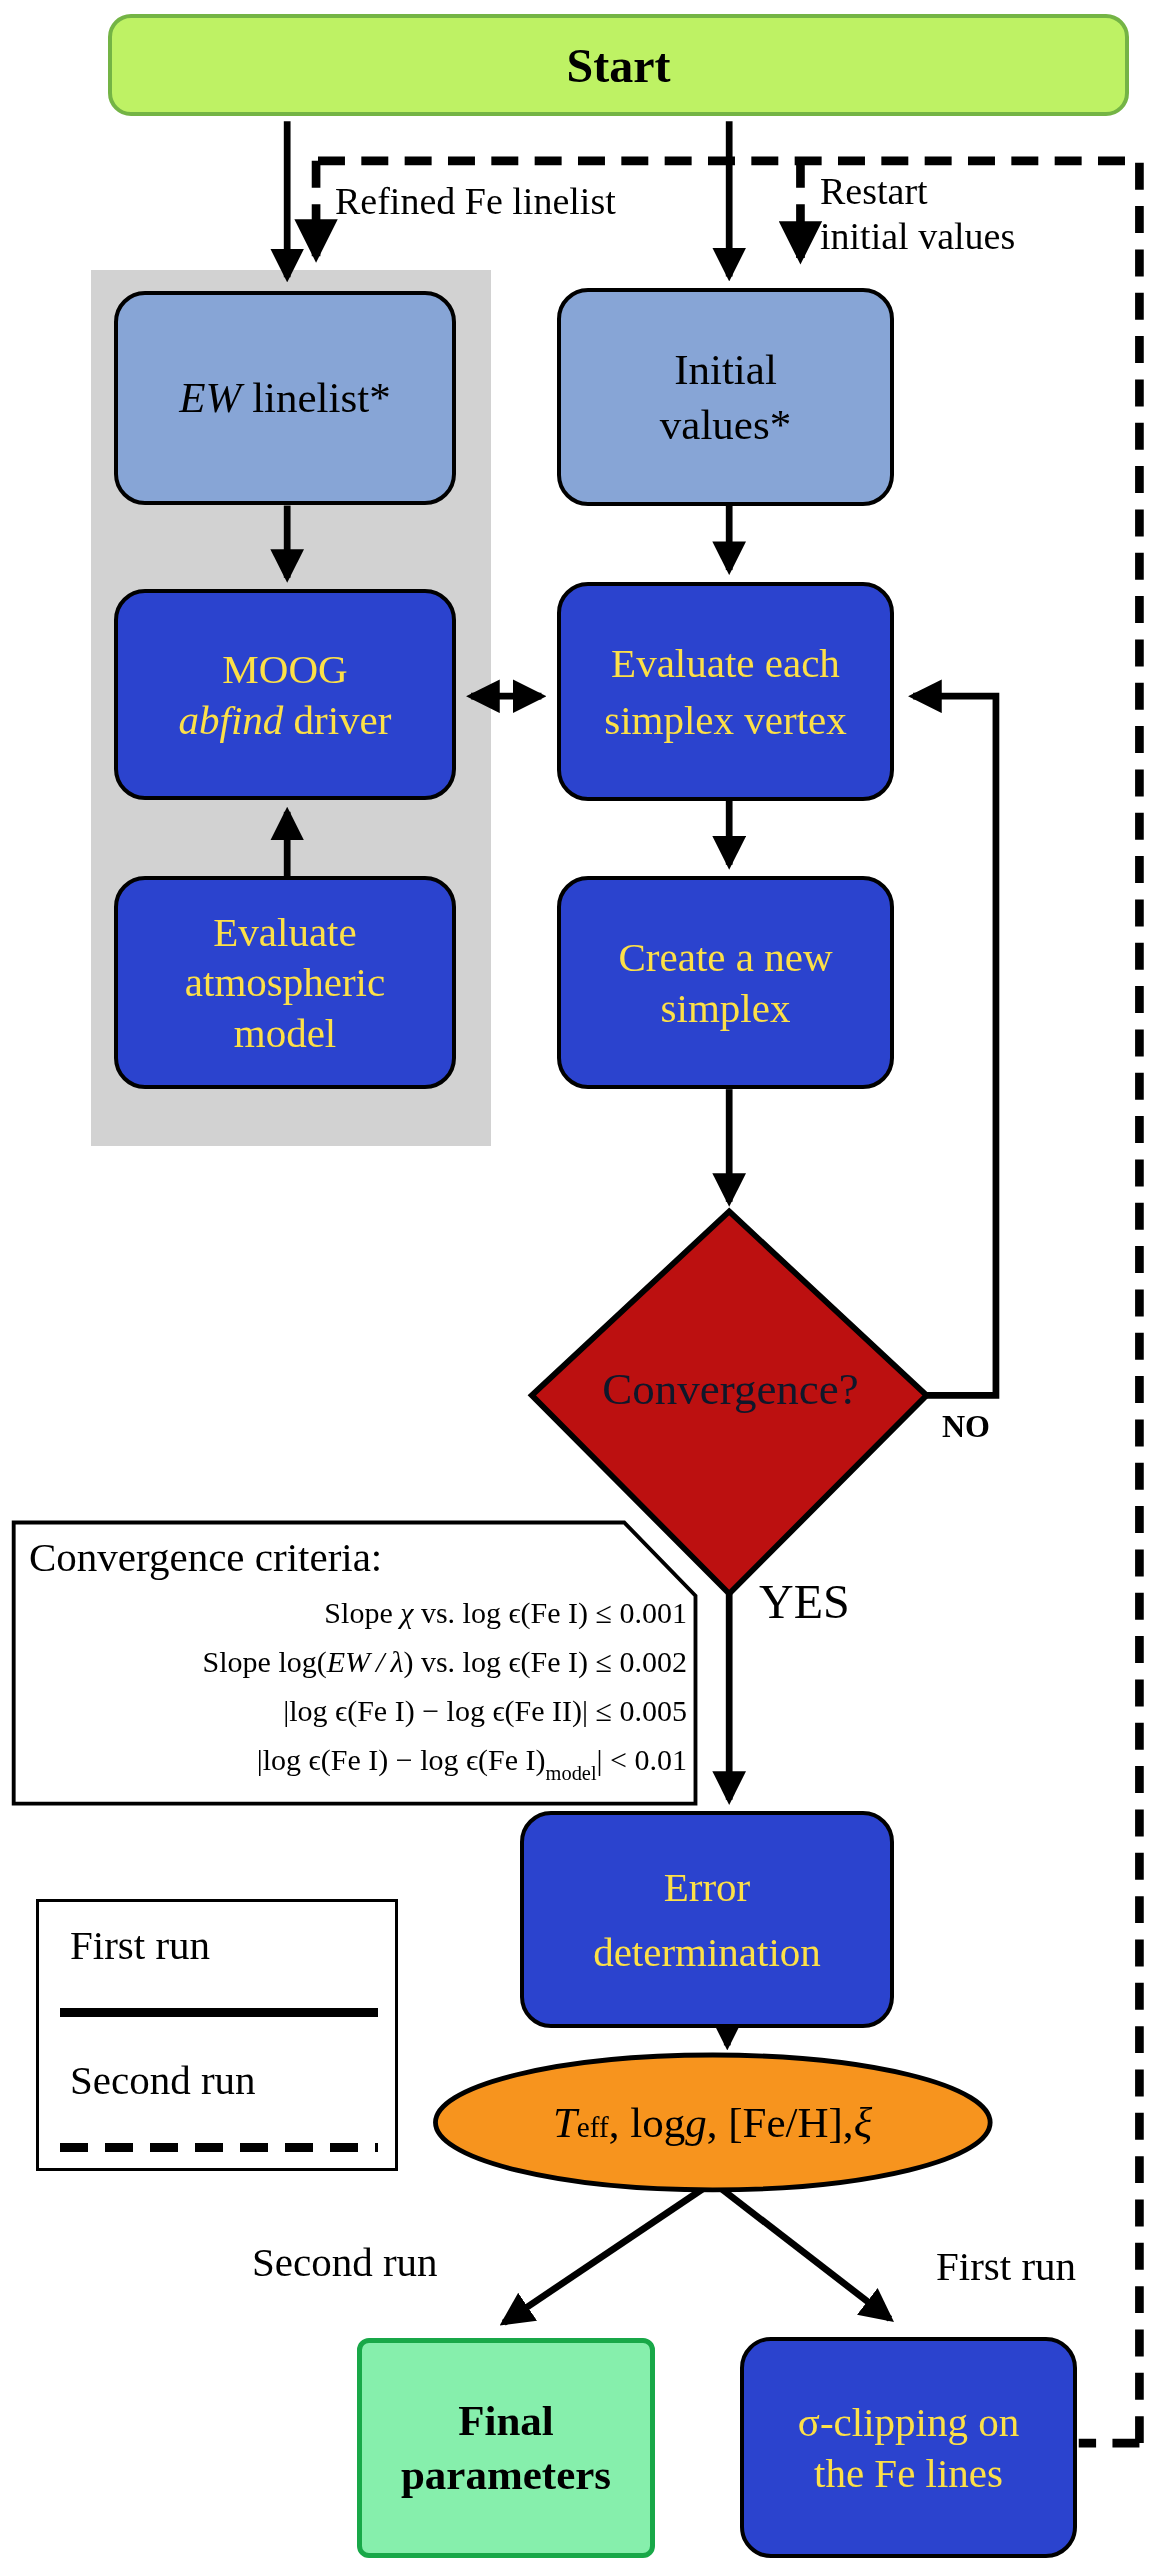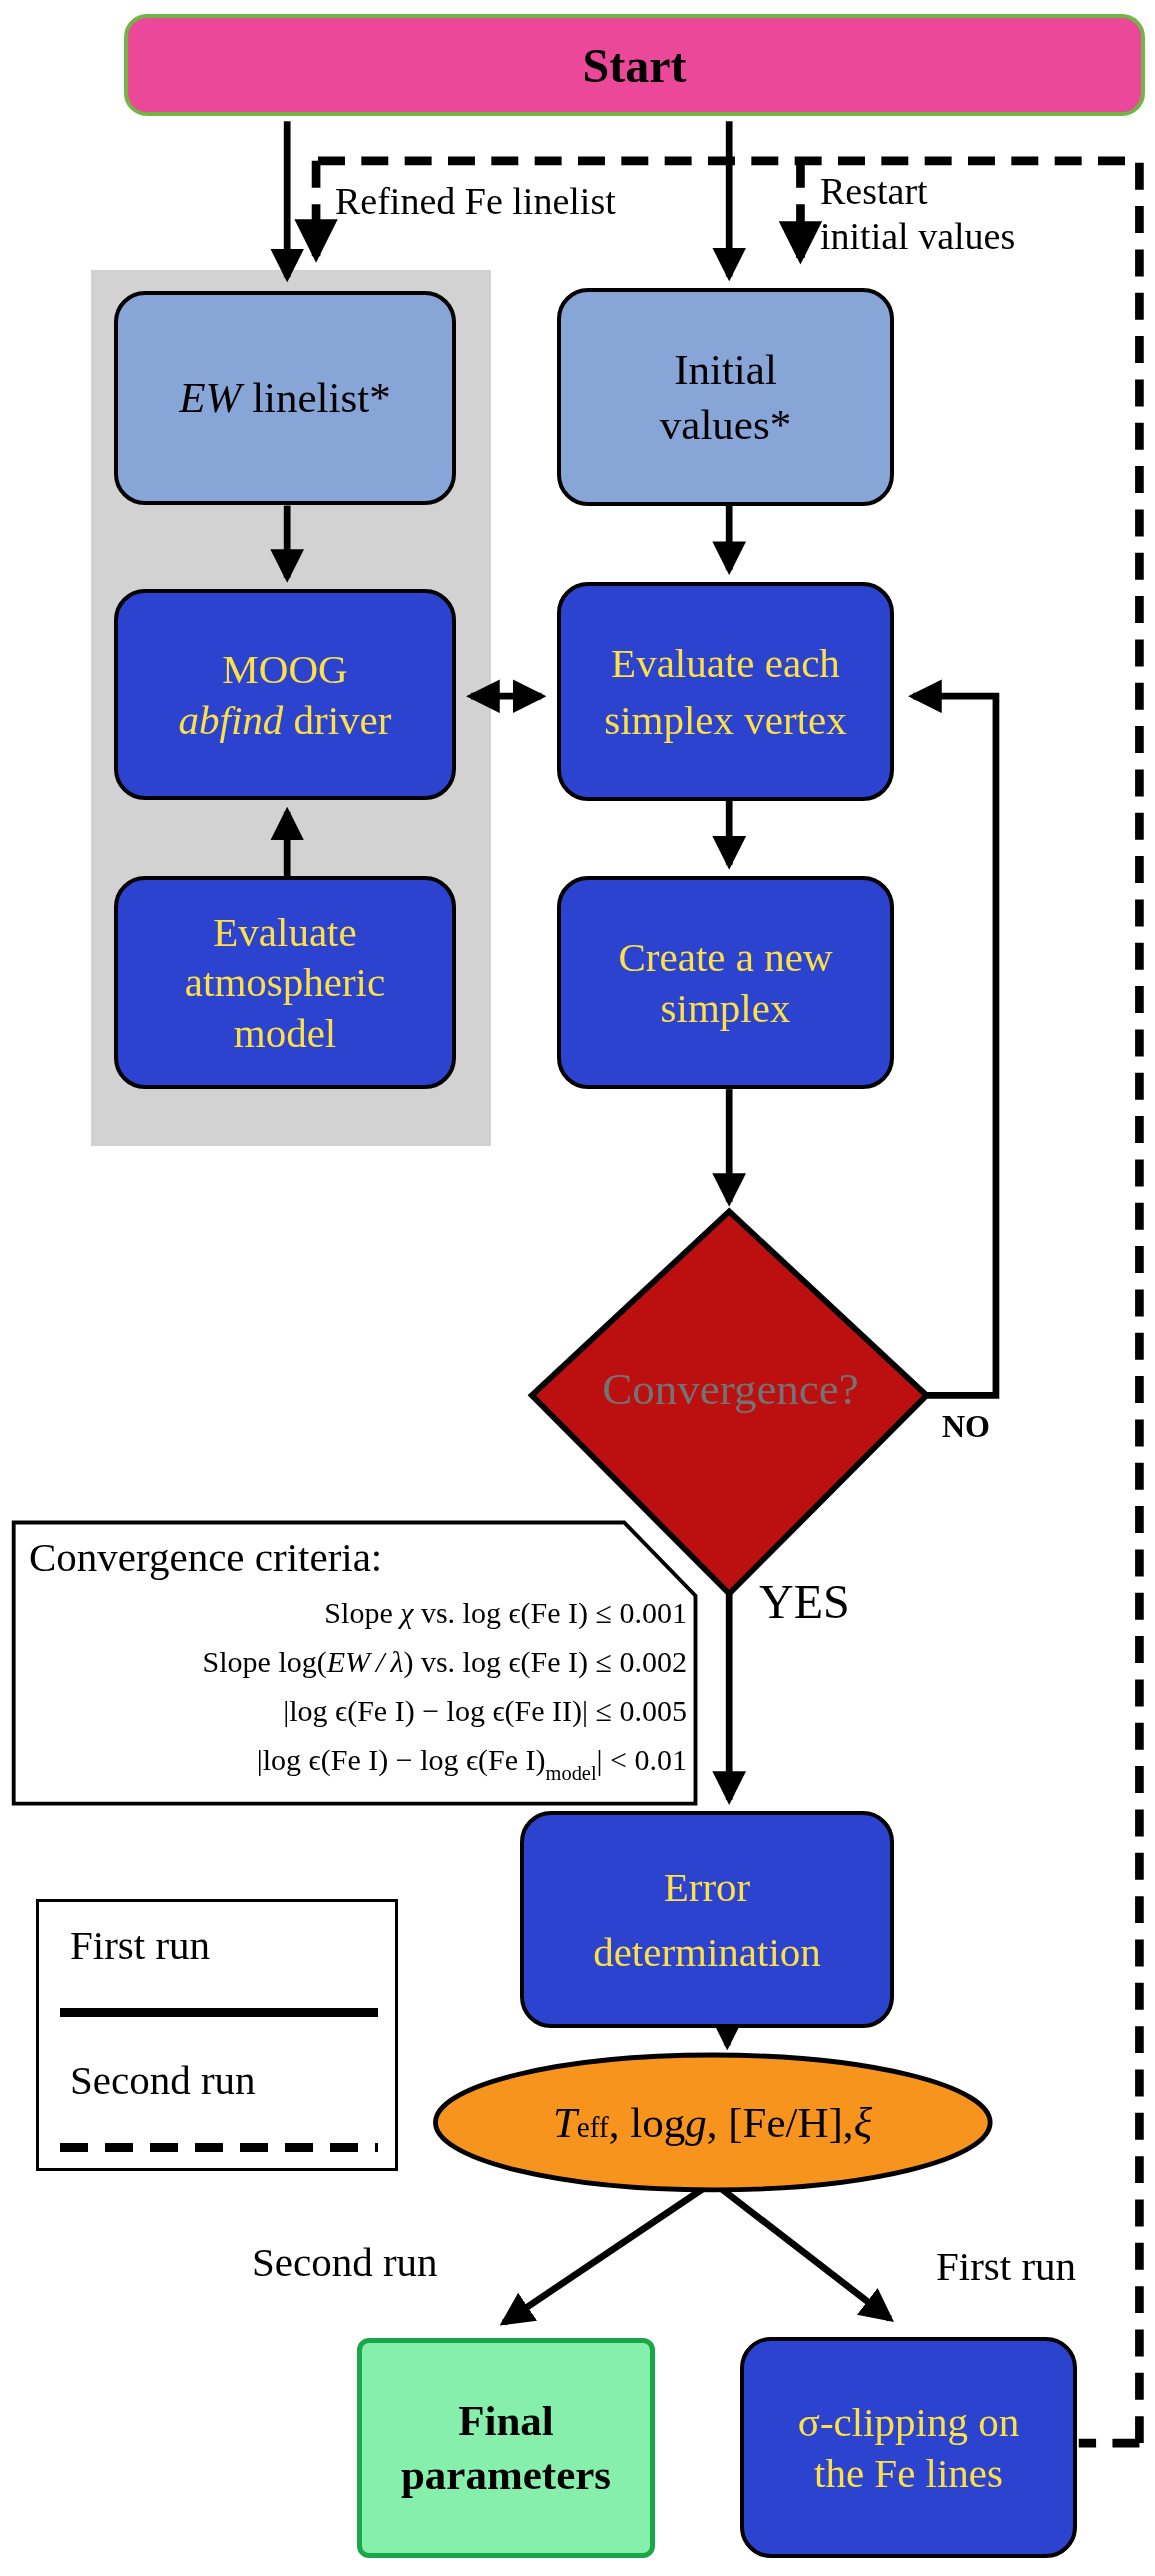--- a/index.html
+++ b/index.html
@@ -8,21 +8,21 @@
 
   .abs{position:absolute;}
   #panel{left:91px;top:270px;width:400px;height:876px;background:#D2D2D2;z-index:1;}
   #wires{left:0;top:0;width:1156px;height:2576px;z-index:2;pointer-events:none;}
 
   .node{position:absolute;z-index:3;display:flex;flex-direction:column;align-items:center;
         justify-content:center;text-align:center;box-sizing:border-box;}
   .rounded{border:4.8px solid #000;border-radius:31px;}
   .bluebox{background:#2B43CE;color:#fde047;font-size:41px;line-height:1.22;}
   .lightblue{background:#87A5D6;color:#000;font-size:43px;line-height:1.28;}
-  #start{left:124px;top:14.4px;width:1021px;height:102px;background:#ec4899;
+  #start{left:108px;top:14.4px;width:1021px;height:102px;background:#bef264;
          border:4.8px solid #74B445;border-radius:23px;font-weight:bold;font-size:48px;}
   #ew-box{left:114px;top:291px;width:342px;height:214px;}
   #init-box{left:557px;top:288px;width:337px;height:218px;}
   #moog-box{left:114px;top:589px;width:342px;height:211px;}
   #evalv-box{left:557px;top:582px;width:337px;height:219px;gap:6px;}
   #evatm-box{left:114px;top:876px;width:342px;height:213px;}
   #create-box{left:557px;top:876px;width:337px;height:213px;}
   #error-box{left:520px;top:1811px;width:374px;height:217px;gap:14px;}
   #final-box{left:357px;top:2338px;width:298px;height:220px;background:#86efac;
              border:5.8px solid #18A848;border-radius:12px;font-weight:bold;font-size:43px;
@@ -30,21 +30,21 @@
   #sigma-box{left:740px;top:2337px;width:337px;height:221px;}
 
   .lbl{position:absolute;z-index:5;white-space:nowrap;}
   #lbl-refined{left:335px;top:179px;font-size:38px;}
   #lbl-restart{left:820px;top:169px;font-size:38px;line-height:1.18;white-space:normal;width:250px;}
   #lbl-no{left:942px;top:1408px;font-size:32px;font-weight:bold;}
   #lbl-yes{left:759px;top:1574px;font-size:48px;}
   #lbl-second{left:252px;top:2238px;font-size:41px;}
   #lbl-first{left:936px;top:2242px;font-size:41px;}
 
-  #conv-lbl{left:533px;top:1363px;width:395px;text-align:center;font-size:45px;color:#737373;z-index:5;}
+  #conv-lbl{left:533px;top:1363px;width:395px;text-align:center;font-size:45px;color:#0f172a;z-index:5;}
   #ellipse-lbl{left:438px;top:2072px;width:549px;height:101px;z-index:5;display:flex;
                align-items:center;justify-content:center;font-size:43px;}
 
   
   #crit-title{left:29px;top:1533px;font-size:41px;z-index:5;}
   #crit-lines{left:19px;top:1589px;width:668px;text-align:right;z-index:5;
               font-size:30px;line-height:1.63;white-space:nowrap;}
   sub.sm{font-size:0.68em;position:relative;bottom:-0.18em;}
   .it{font-style:italic;}
 

